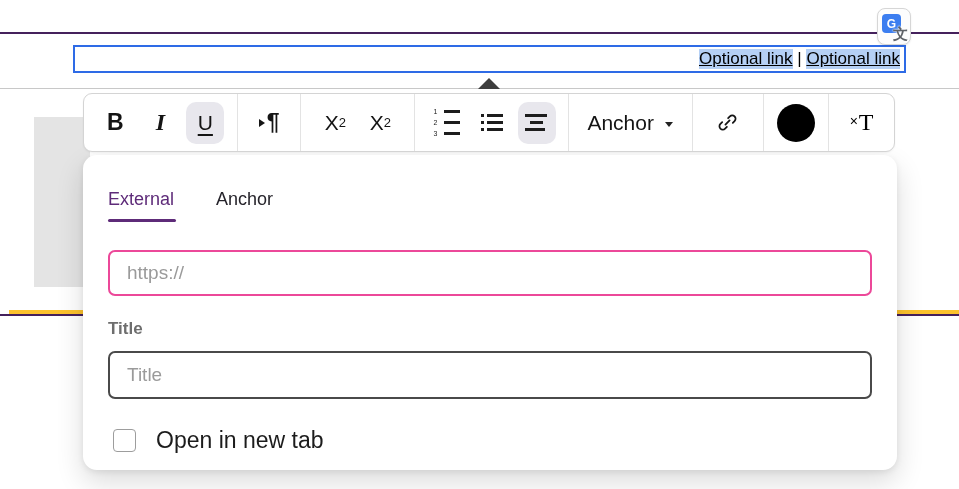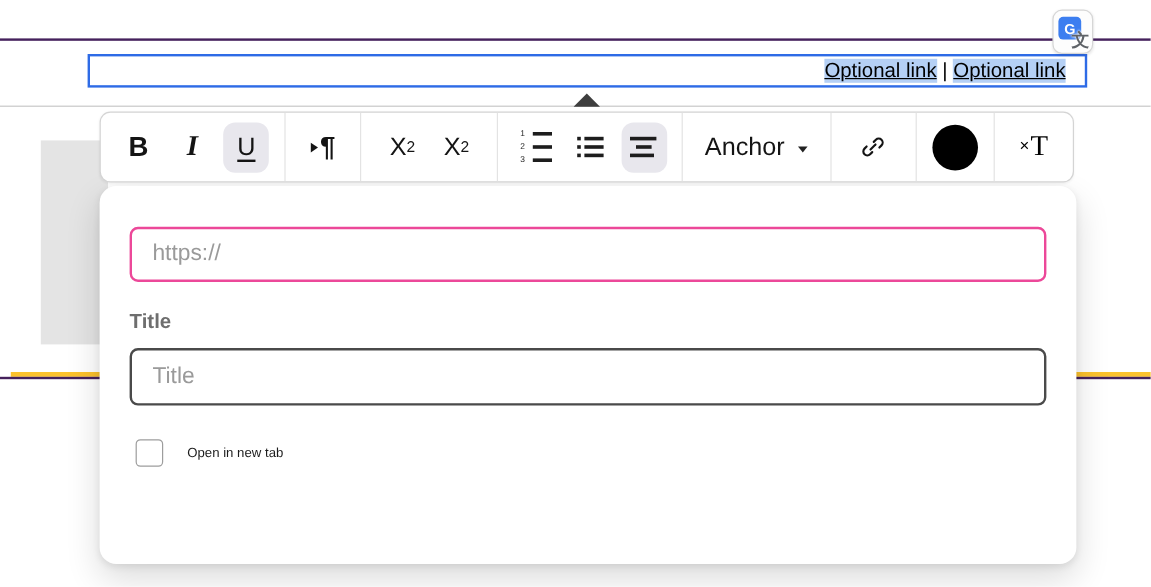--- a/index.html
+++ b/index.html
@@ -26,21 +26,21 @@
   .translate-g { position:absolute; left:4px; top:5px; width:19px; height:19px;
                  background:#3c7ef0; border-radius:4px; color:#fff; font-size:12px;
                  font-weight:bold; display:flex; align-items:center; justify-content:center; }
   .translate-char { position:absolute; right:2px; bottom:3px; font-size:15px; line-height:1;
                     color:#5f6368; text-shadow:0 0 2px #fff,0 0 2px #fff; font-weight:bold; }
 
   
   .sel-box { position:absolute; left:73px; top:45px; width:833px; height:28px;
              border:2px solid var(--selection-blue,#2E6BE6); background:#fff; z-index:2;
              display:flex; align-items:center; justify-content:flex-end;
-             padding-right:16px; font-size:17px; color:#000; white-space:pre; }
+             padding-right:4px; font-size:17px; color:#000; white-space:pre; }
   .sel-box a { color:#000; text-decoration:underline; }
   .hl { background:var(--selection-highlight,#B5D0F5); }
 
   
   .pointer { position:absolute; left:478px; top:78px; width:0; height:0; z-index:4;
              border-left:11px solid transparent; border-right:11px solid transparent;
              border-bottom:11px solid #3e3e3e; }
 
   
   .toolbar { position:absolute; left:83px; top:93px; width:812px; height:59px;
@@ -88,21 +88,21 @@
                        border-radius:2px; background:var(--accent-purple,#5E2B79); }
   .field { width:764px; border-radius:7px; background:#fff; font-size:19px; color:#222;
            padding:0 17px; outline:none; font-family:"Liberation Sans",sans-serif; }
   .url-field { height:46px; border:2px solid #ec4899; }
   .url-field::placeholder, .title-field::placeholder { color:#9a9a9a; }
   .field-label { margin-top:23px; margin-bottom:12px; font-size:17px; font-weight:600; color:#6e6e6e; }
   .title-field { height:48px; border:2px solid #4a4a4a; }
   .check-row { display:flex; align-items:center; margin-top:28px; }
   .checkbox { width:23px; height:23px; border:1.5px solid #9d9d9d; border-radius:4px;
               margin-left:5px; background:#fff; cursor:pointer; }
-  .check-label { margin-left:20px; font-size:11px; color:#1c1c1c; }
+  .check-label { margin-left:20px; font-size:23px; color:#1c1c1c; }
 </style>
 </head>
 <body>
 
 <div class="stage">
 
   <div class="top-rule"></div>
   <div class="gray-line"></div>
   <div class="gray-block"></div>
   <div class="yellow-rule"></div>
@@ -202,20 +202,24 @@
     </div>
     <div class="tgroup g8">
       <div class="clear-fmt">
         <span class="clear-x">×</span>
         <span>T</span>
       </div>
     </div>
   </div>
 
   <div class="dialog">
+    <div class="tabs">
+      <div class="tab active">External</div>
+      <div class="tab">Anchor</div>
+    </div>
     <input class="field url-field" placeholder="https://" style="">
     <div class="field-label">Title</div>
     <input class="field title-field" placeholder="Title" style="">
     <div class="check-row">
       <div class="checkbox"></div>
       <div class="check-label">Open in new tab</div>
     </div>
   </div>
 
 </div>

